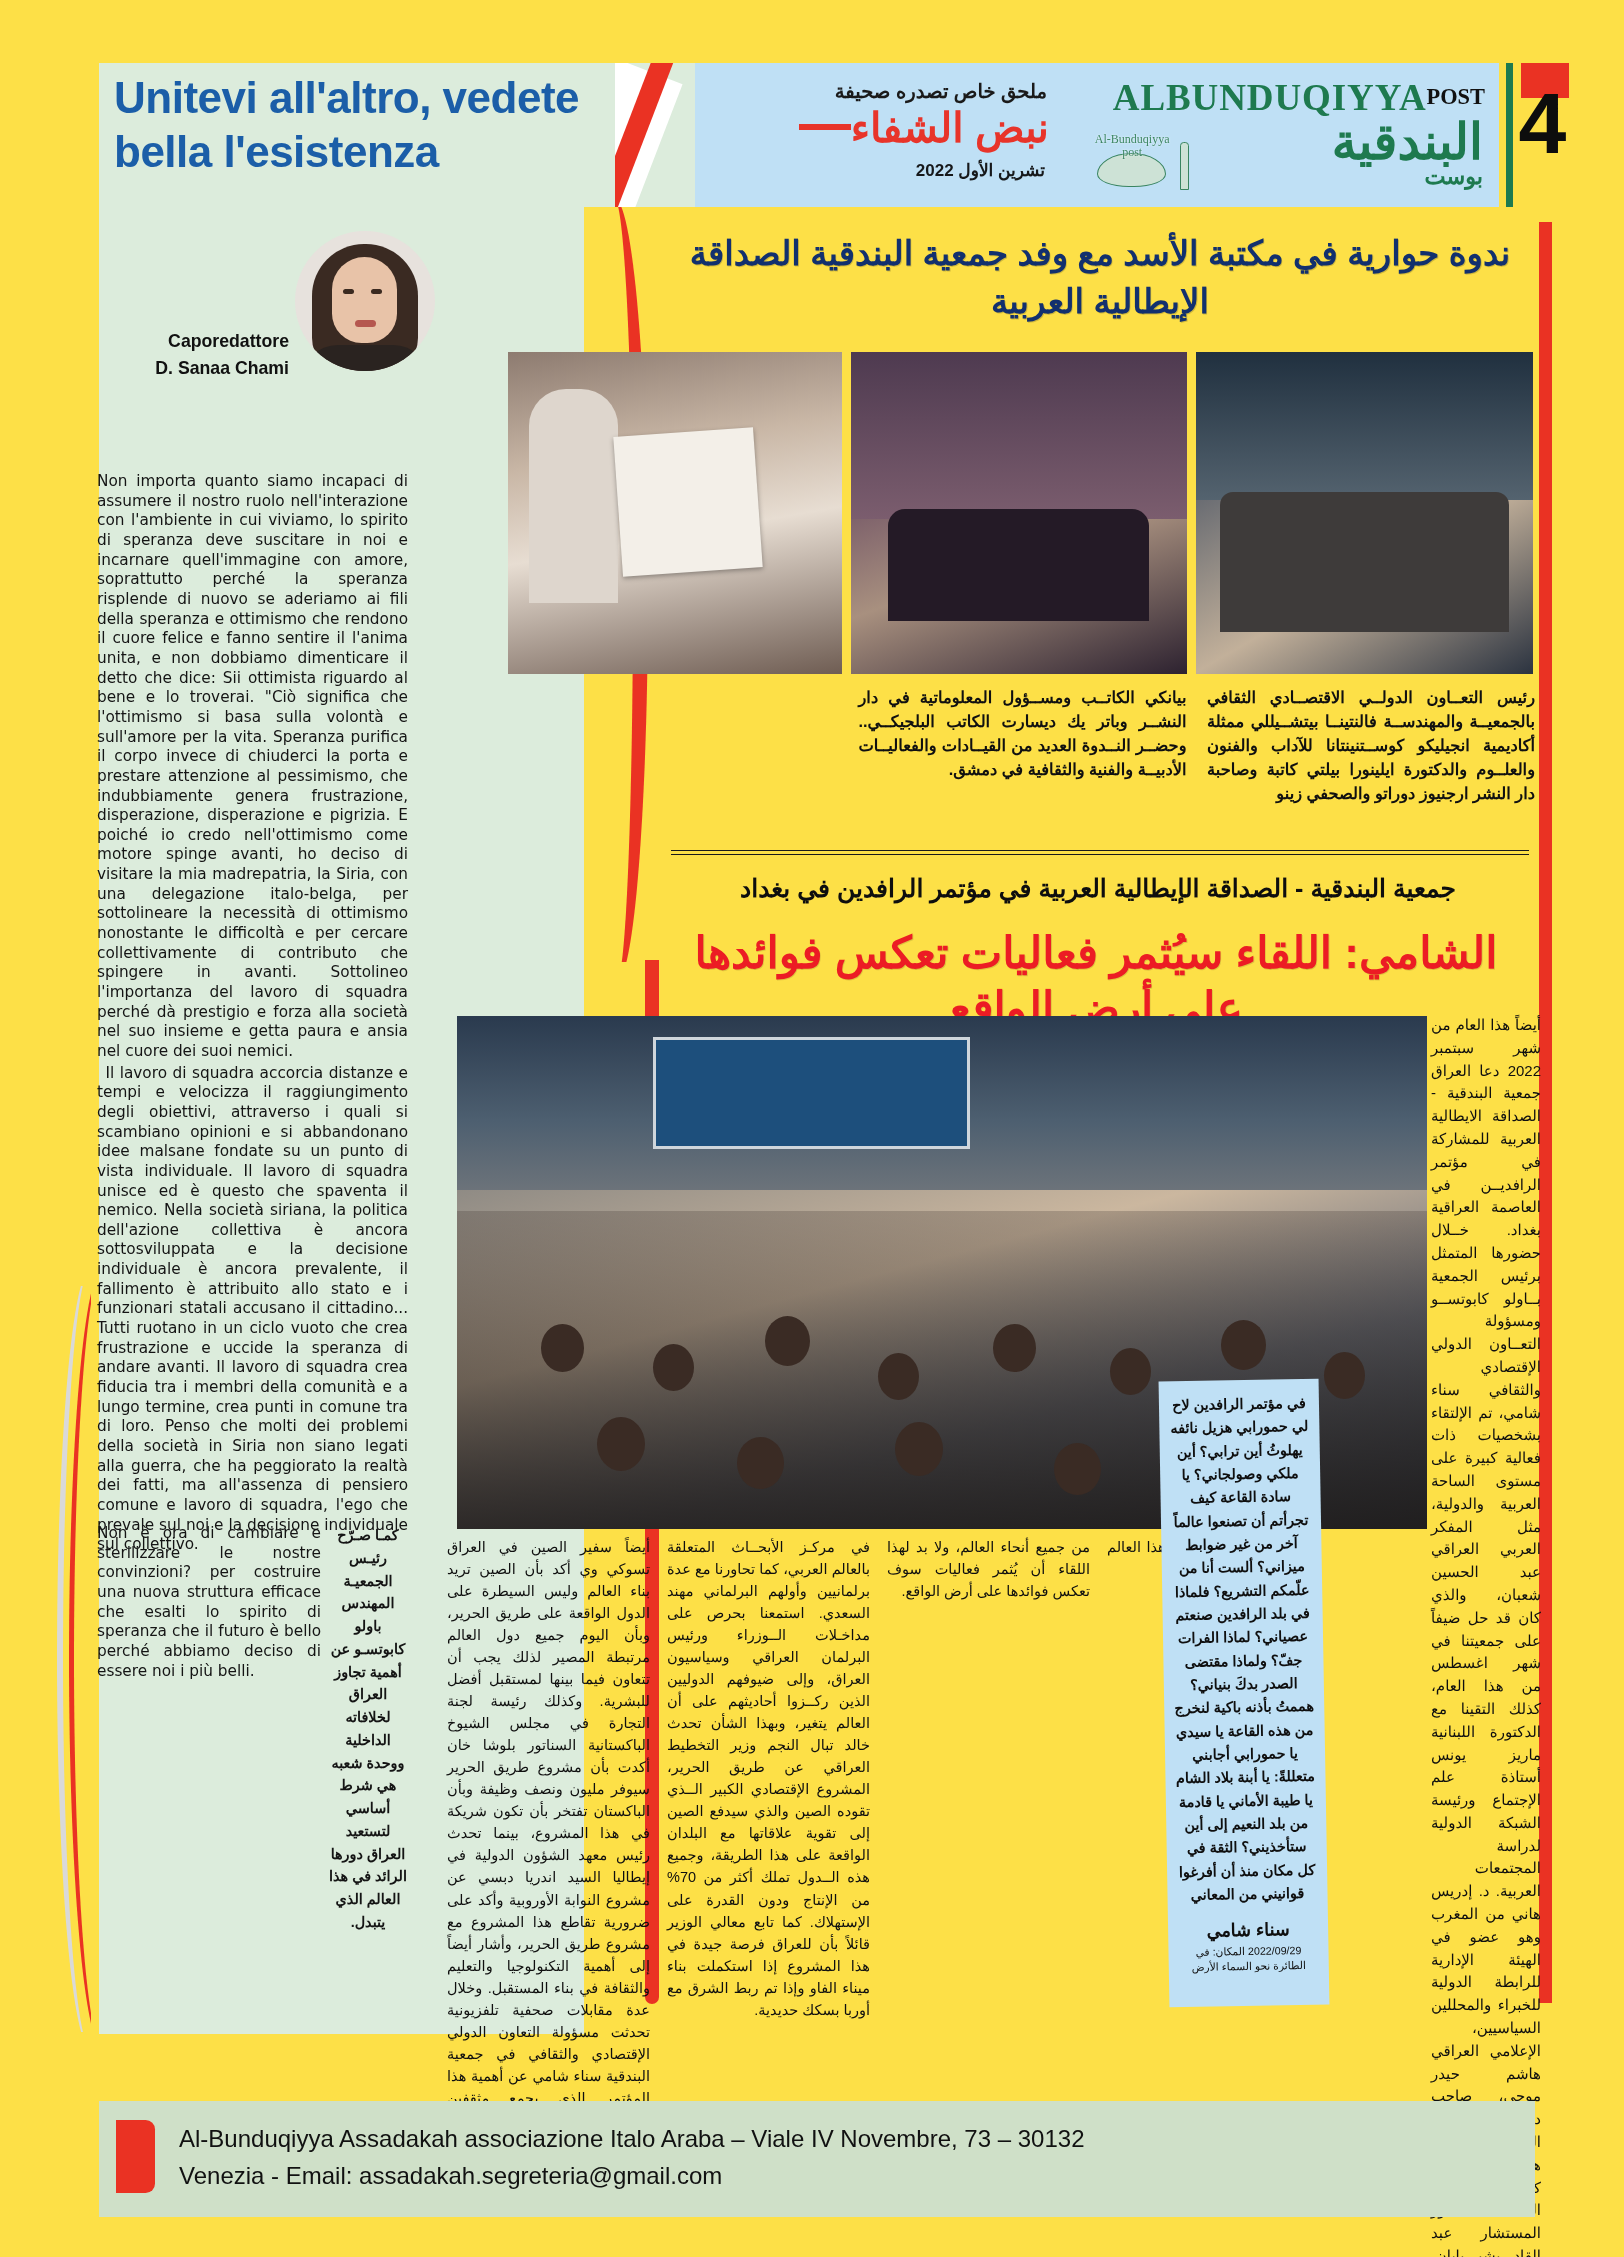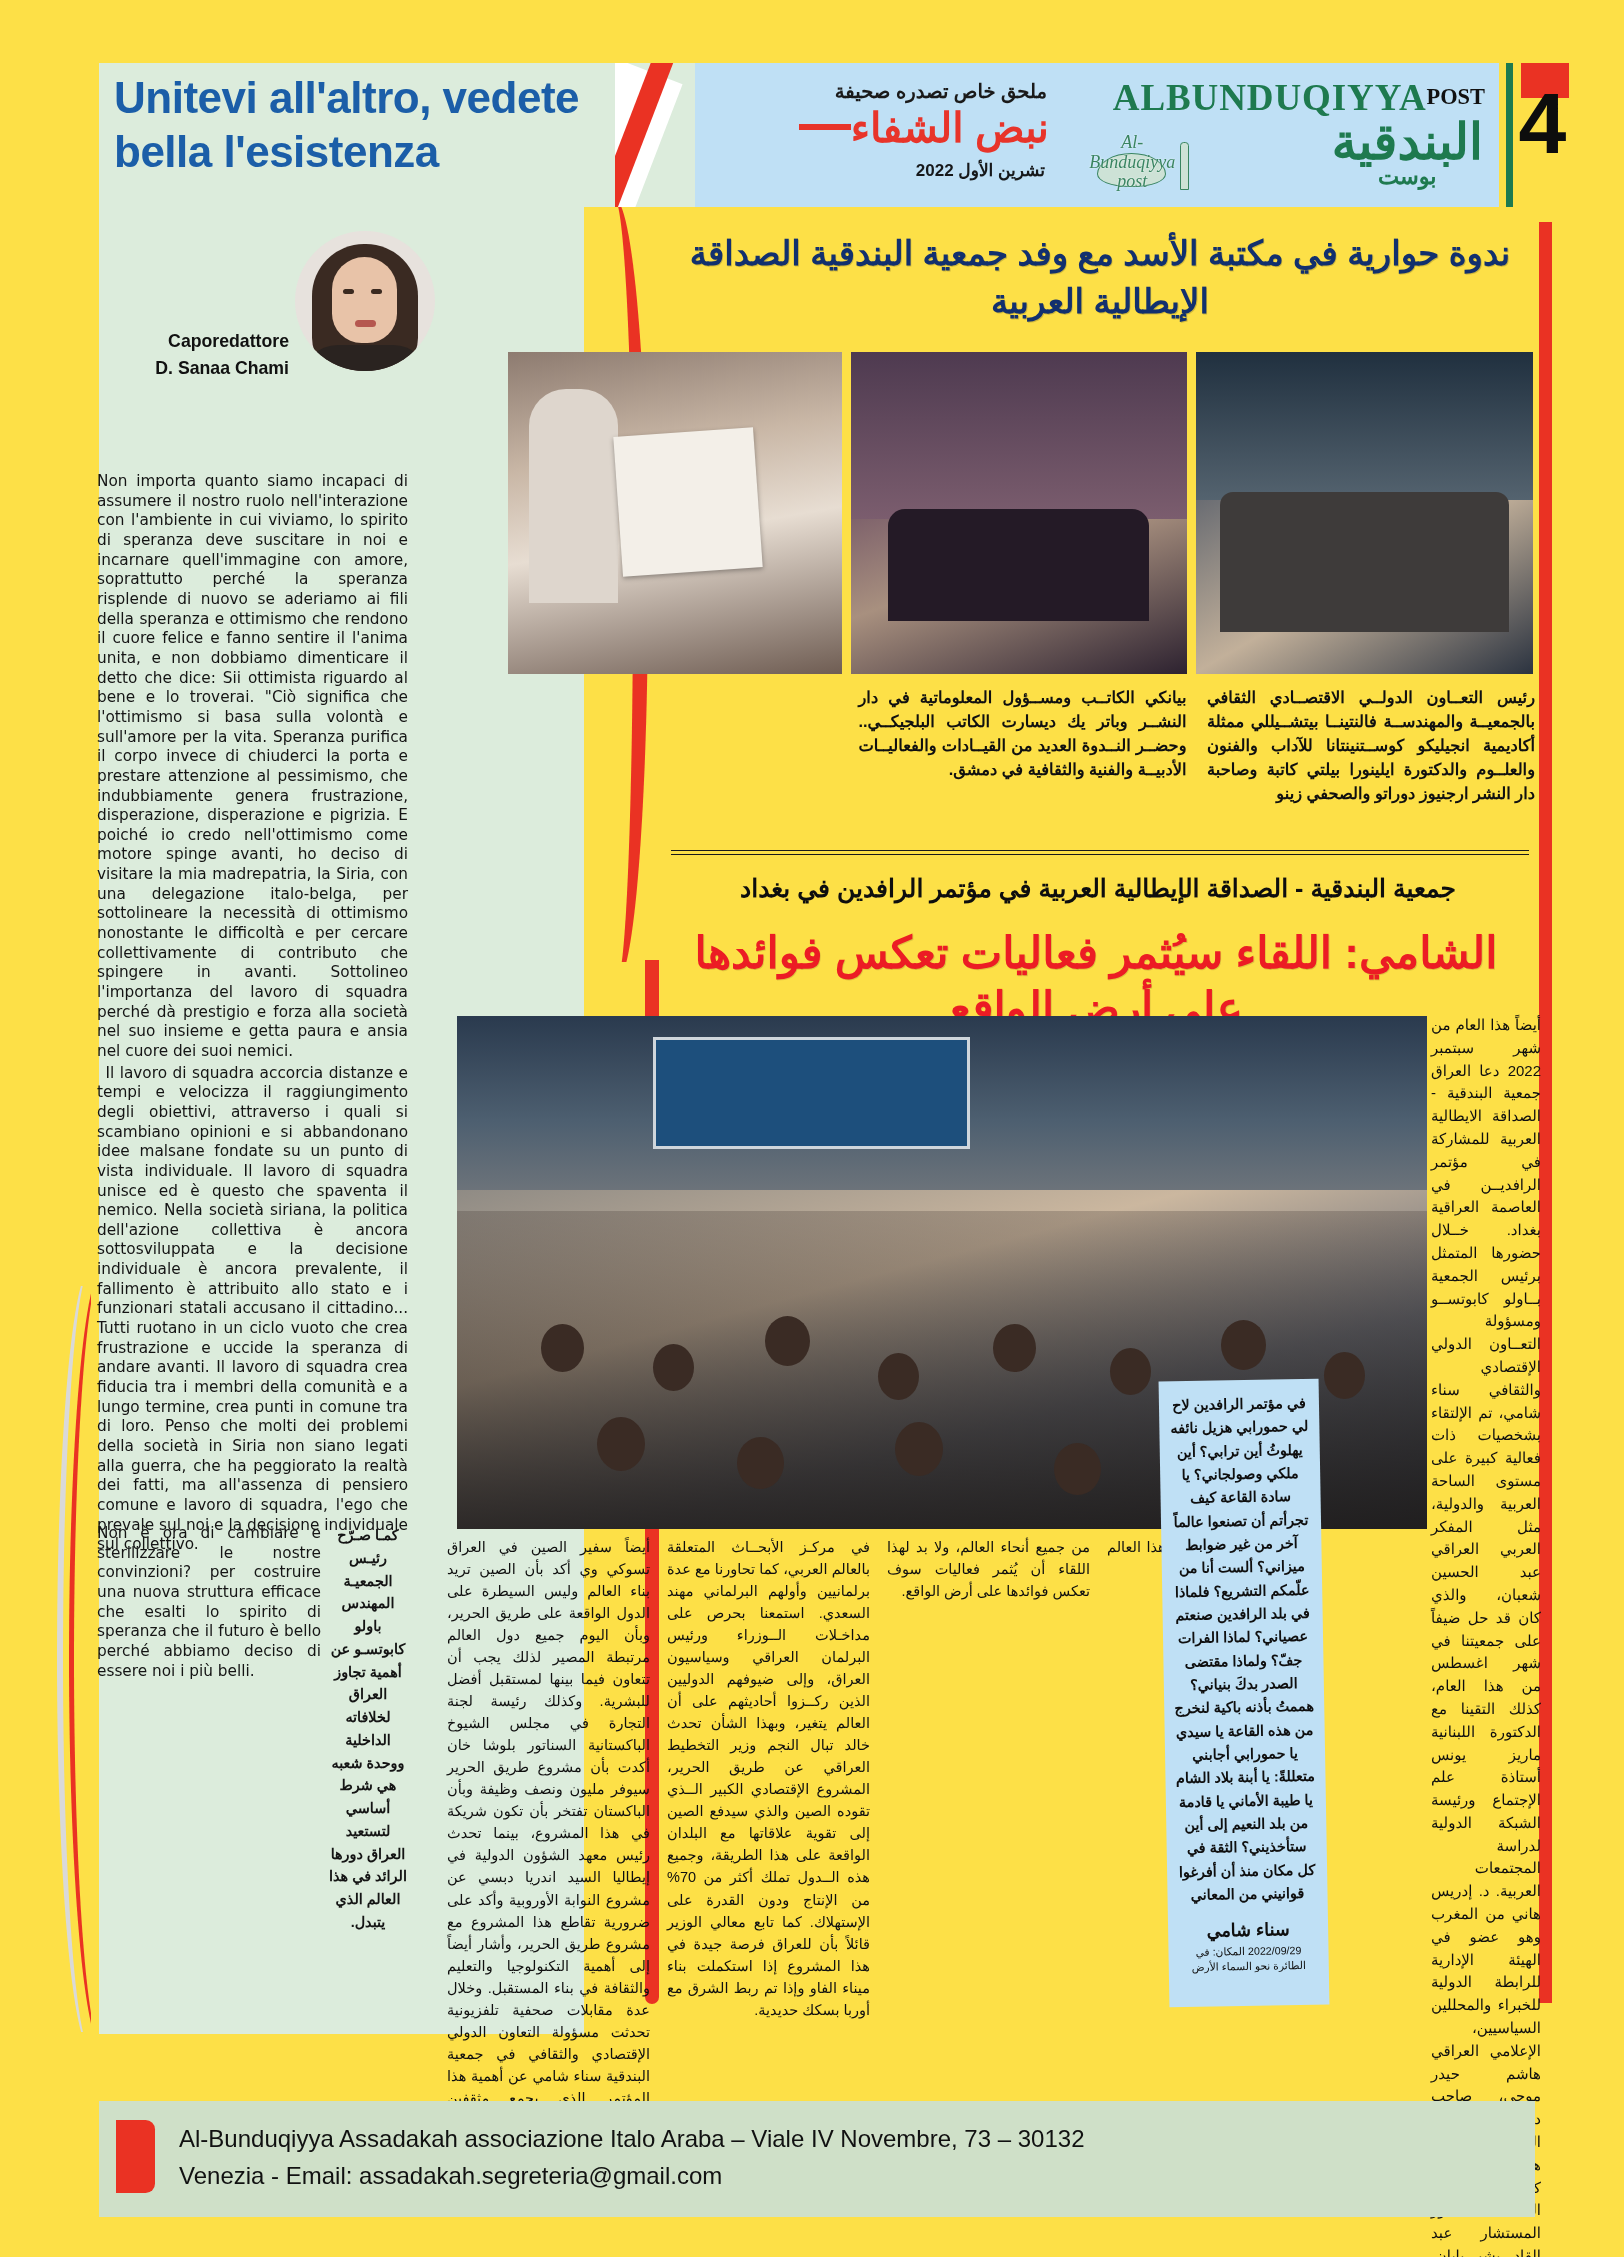--- a/index.html
+++ b/index.html
@@ -106,40 +106,39 @@
   }
   .mh-en-logo .post {
     color: #111;
     font-size: 22.4px;
     font-family: "Liberation Serif", serif;
     vertical-align: 6.5px;
     letter-spacing: 0;
   }
   .mh-ar-logo {
     position: absolute; right: 142px; top: 119px;
-    text-align: center;
+    text-align: right;
     direction: rtl;
     color: #1e7a4f;
     font-size: 50px;
     font-weight: bold;
     white-space: nowrap;
     line-height: 0.92;
   }
   .mh-ar-logo .sub {
     display: block;
     font-size: 22.4px;
     letter-spacing: 5.6px;
     margin-top: 1.9px;
   }
   .mh-emblem {
     position: absolute; right: 429px; top: 131px;
     width: 112px; height: 73px;
     color: #2e7d55;
-    font-size: 18px;
-    font-style: italic;
+    font-size: 12px;
     font-family: "Liberation Serif", serif;
     text-align: center;
     opacity: 0.92;
   }
   .mh-emblem .dome {
     position: absolute; left: 13px; top: 22.4px;
     width: 69px; height: 34px;
     border-radius: 50% 50% 46% 46% / 62% 62% 38% 38%;
     background: #cfe3d4;
     border: 1.9px solid #2e7d55;

